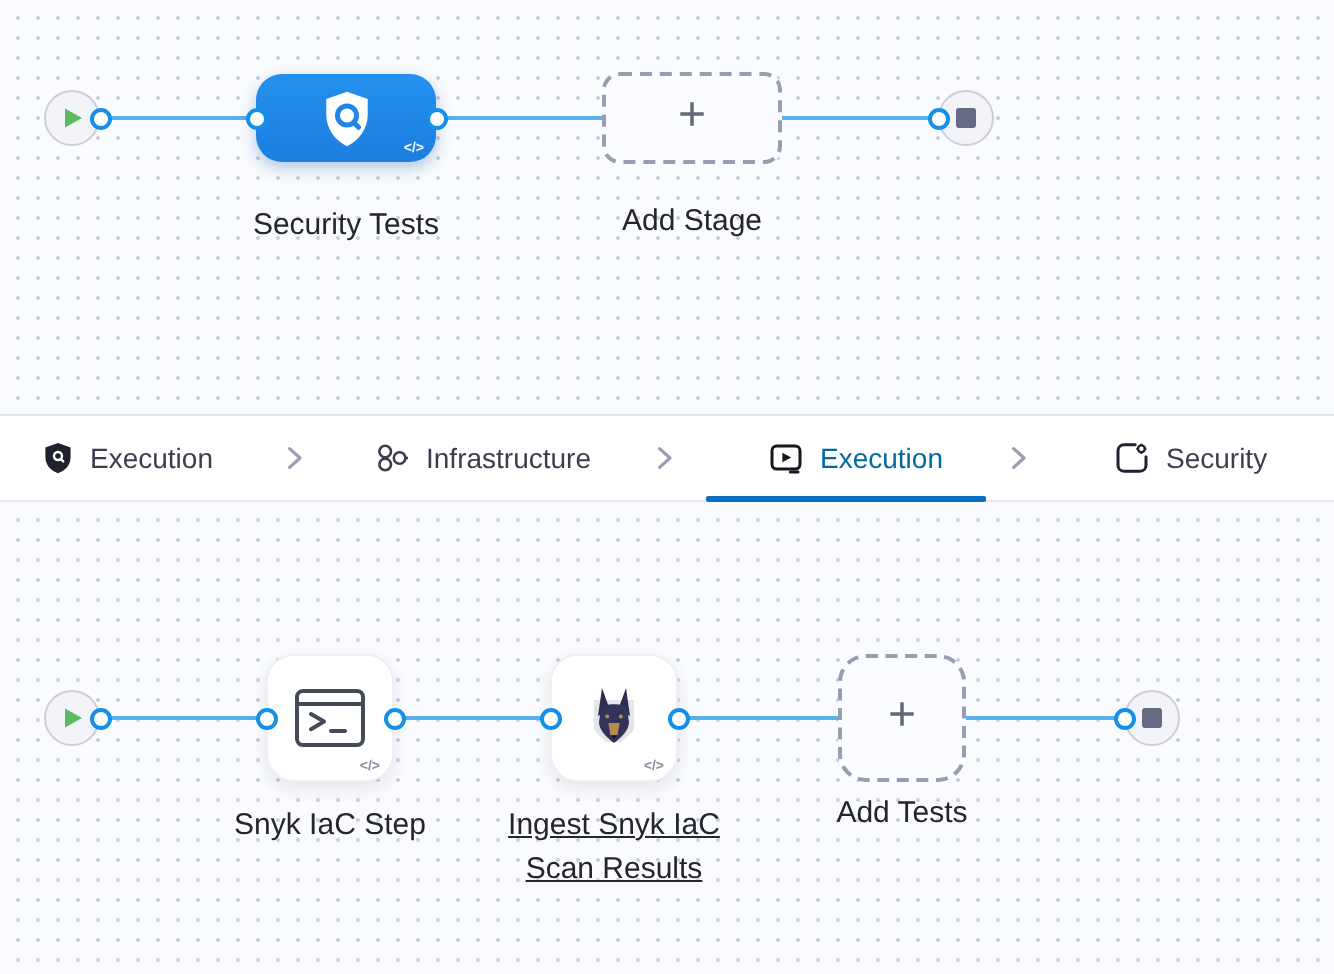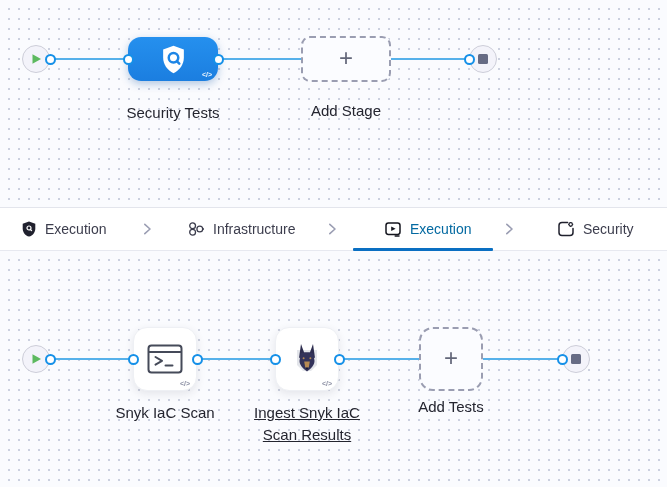--- a/index.html
+++ b/index.html
@@ -222,18 +222,18 @@
 
     <div class="add-box" id="add-step-box">
       <span class="plus-glyph">+</span>
     </div>
 
     <div class="port" style="left:556.5px; top:102.5px;"></div>
     <div class="terminal-node" style="left:562px; top:94px;">
       <span class="stop-square"></span>
     </div>
 
-    <div class="node-label" style="left:95px; top:151px; width:140px;">Snyk IaC Scan</div>
+    <div class="node-label" style="left:95px; top:151px; width:140px;">Snyk IaC Step</div>
     <div class="node-label" style="left:247px; top:151px; width:120px;text-decoration:underline;">Ingest Snyk IaC Scan Results</div>
     <div class="node-label" style="left:391px; top:145px; width:120px;">Add Tests</div>
   </div>
 
 </div>
 
 </body></html>

